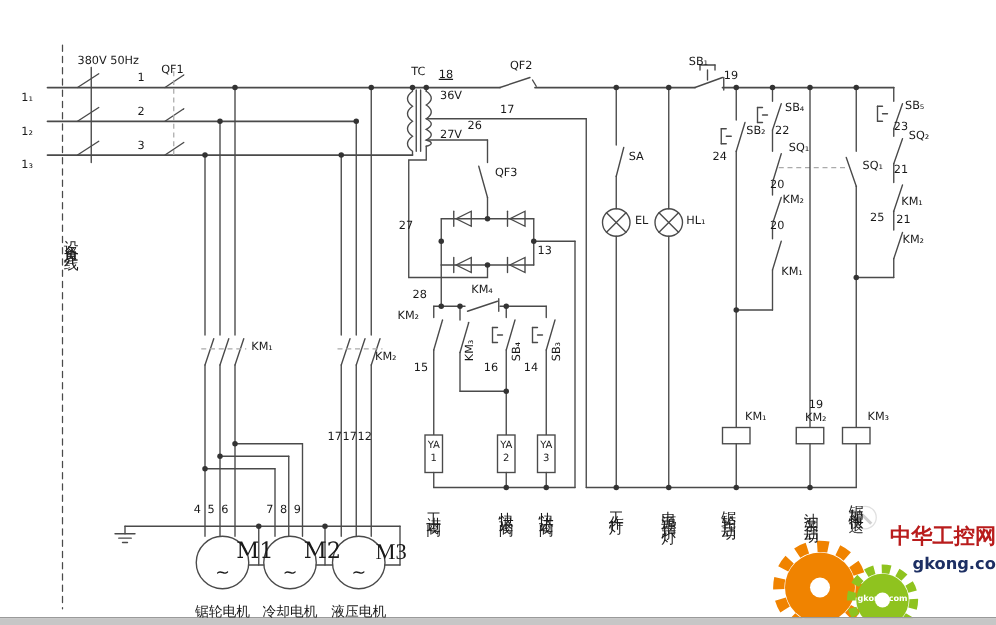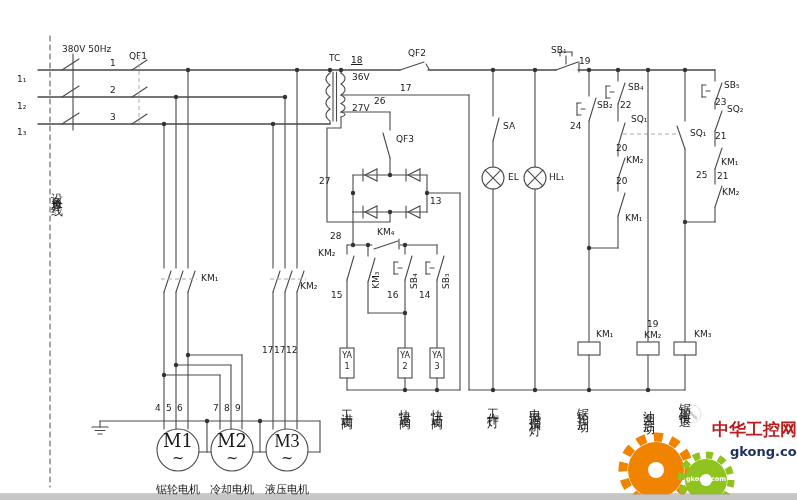--- a/index.html
+++ b/index.html
@@ -11,21 +11,21 @@
   svg .dash{stroke-dasharray:5 4;stroke-width:1;}
   svg .mech{stroke:#aaaaaa;stroke-dasharray:4 3;stroke-width:1;}
   svg .dot{fill:#333;stroke:none;}
   svg .box{fill:#ffffff;stroke:#4a4a4a;stroke-width:1.1;}
   .lbl{position:absolute;font-size:9px;line-height:10px;white-space:nowrap;}
   .c{transform:translateX(-50%);}
   .s8{font-size:8px;line-height:9px;}
   .title{font-size:27px;font-family:"DejaVu Serif","Liberation Serif",serif;letter-spacing:6px;}
   .vt{writing-mode:vertical-rl;text-orientation:upright;letter-spacing:4px;font-size:12px;line-height:14px;}
   .rot{transform:rotate(-90deg);transform-origin:0 0;}
-  .motor{font-size:18px;font-family:"DejaVu Serif","Liberation Serif",serif;}
+  .motor{font-size:18px;font-family:"DejaVu Serif","Liberation Serif",serif;margin-left:26px;}
   .tilde{font-size:14px;line-height:10px;}
   .wm-red{font-size:17px;font-weight:bold;color:#b91c1c;}
   .wm-navy{font-size:13px;font-weight:bold;color:#1d2f63;}
   .wm-mini{font-size:6.5px;color:#ffffff;font-weight:bold;}
   .mname{font-size:11px;}
 </style>
 </head>
 <body>
 
 <div id="stage">

